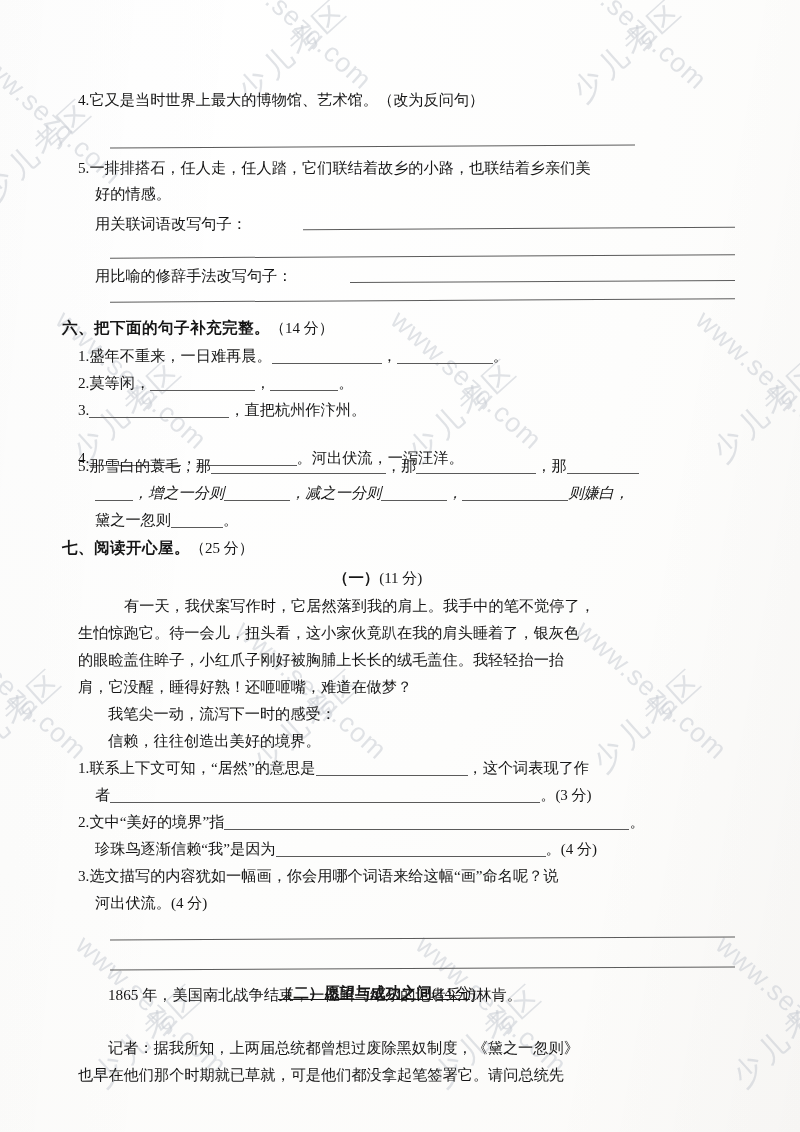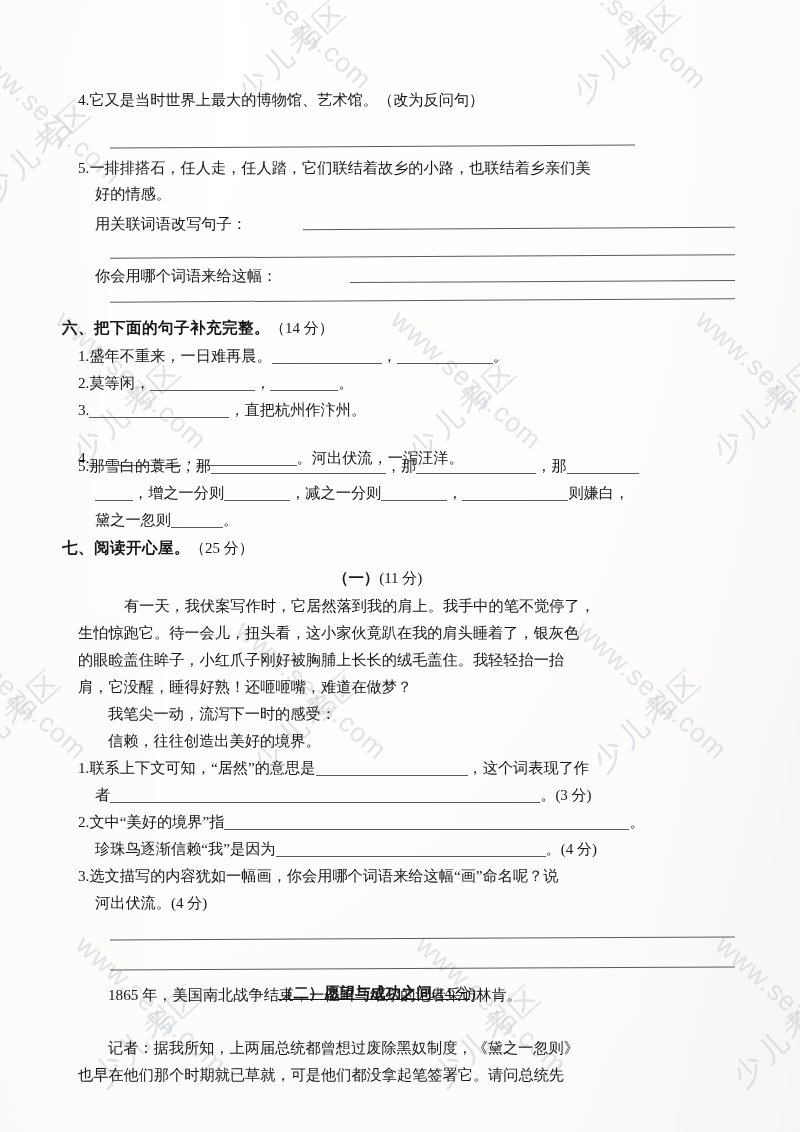--- a/index.html
+++ b/index.html
@@ -169,21 +169,21 @@
 
   <div class="line cn" style="left:78px; top:160px;text-align:right;">
     <span>5.</span><span>一排排搭石，任人走，任人踏，它们联结着故乡的小路，也联结着乡亲们美</span>
   </div>
   <div class="line cn" style="left:95px; top:186px;">好的情感。</div>
 
   <div class="line cn" style="left:95px; top:216px;">用关联词语改写句子：</div>
   <div class="rule" style="left:303px; top:228px; width:432px; transform:rotate(-0.3deg);"></div>
   <div class="rule" style="left:110px; top:256px; width:625px; transform:rotate(-0.3deg);"></div>
 
-  <div class="line cn" style="left:95px; top:268px;">你会用哪个词语来给这幅：</div>
+  <div class="line cn" style="left:95px; top:268px;">用比喻的修辞手法改写句子：</div>
   <div class="rule" style="left:350px; top:281px; width:385px; transform:rotate(-0.3deg);"></div>
   <div class="rule" style="left:110px; top:300px; width:625px; transform:rotate(-0.3deg);"></div>
 
   <div class="line cn sec-head" style="left:62px; top:320px;">
     <span>六、把下面的句子补充完整。</span><span class="pts">（14 分）</span>
   </div>
 
   <div class="line cn" style="left:78px; top:348px;">
     <span class="qn">1.</span><span>盛年不重来，一日难再晨。</span><span class="blank" style="width:110px;"></span><span>，</span><span class="blank" style="width:96px;"></span><span>。</span>
   </div>
@@ -197,21 +197,21 @@
   </div>
 
   <div class="line cn" style="left:78px; top:450px;">
     <span class="qn">4.</span><span class="blank" style="width:92px;"></span><span>，</span><span class="blank" style="width:100px;"></span><span>。河出伏流，一泻汪洋。</span>
   </div>
 
   <div class="line cn" style="left:78px; top:458px;">
     <span class="qn">5.</span><span>那雪白的蓑毛，那</span><span class="blank" style="width:175px;"></span><span>，那</span><span class="blank" style="width:120px;"></span><span>，那</span><span class="blank" style="width:72px;"></span>
   </div>
 
-  <div class="line cn" style="left:95px; top:485px;">
+  <div class="line cn" style="left:95px; top:485px;font-style:italic;">
     <span class="blank" style="width:38px;"></span><span>，增之一分则</span><span class="blank" style="width:66px;"></span><span>，减之一分则</span><span class="blank" style="width:66px;"></span><span>，</span><span class="blank" style="width:106px;"></span><span>则嫌白，</span>
   </div>
 
   <div class="line cn" style="left:95px; top:512px;">
     <span>黛之一忽则</span><span class="blank" style="width:52px;"></span><span>。</span>
   </div>
 
   <div class="line cn sec-head" style="left:62px; top:540px;">
     <span>七、阅读开心屋。</span><span class="pts">（25 分）</span>
   </div>

